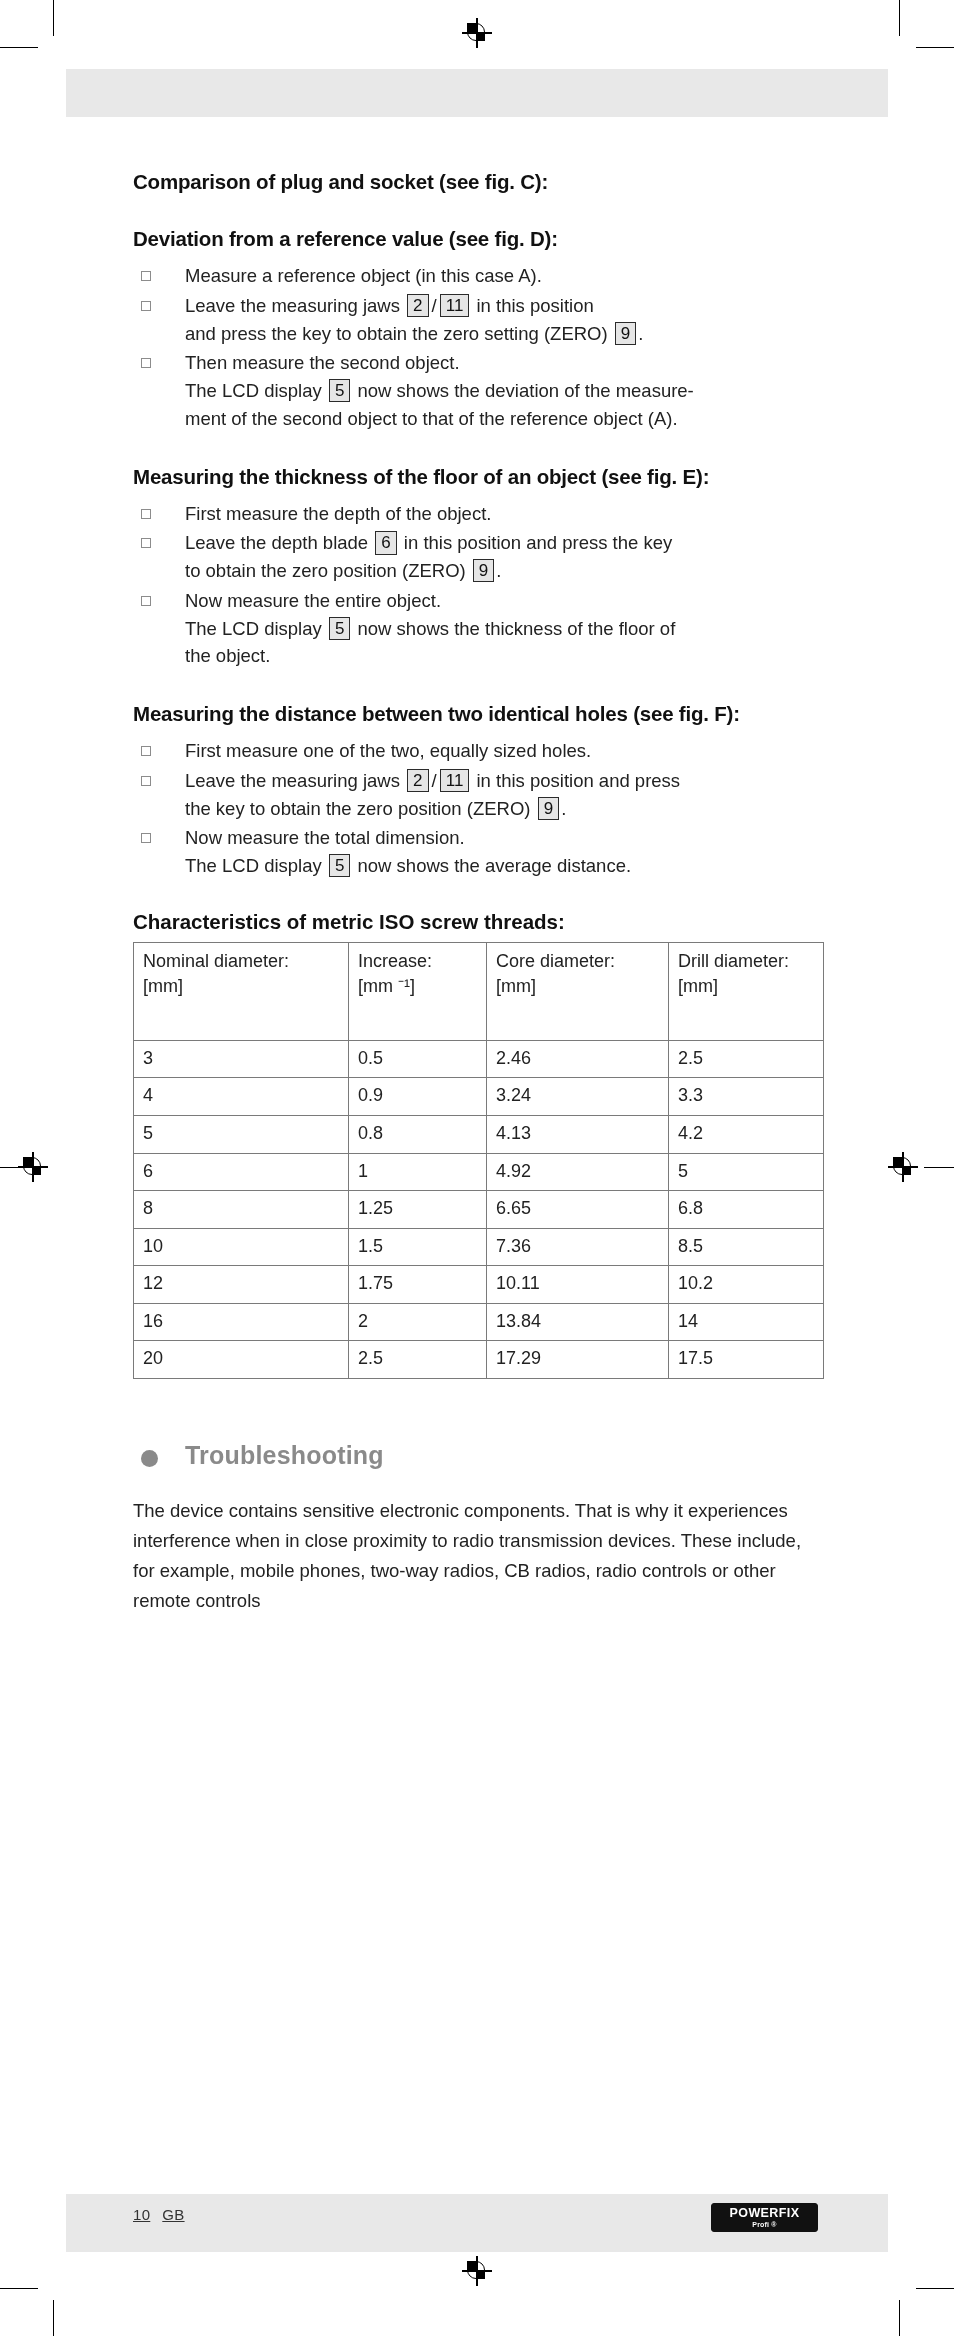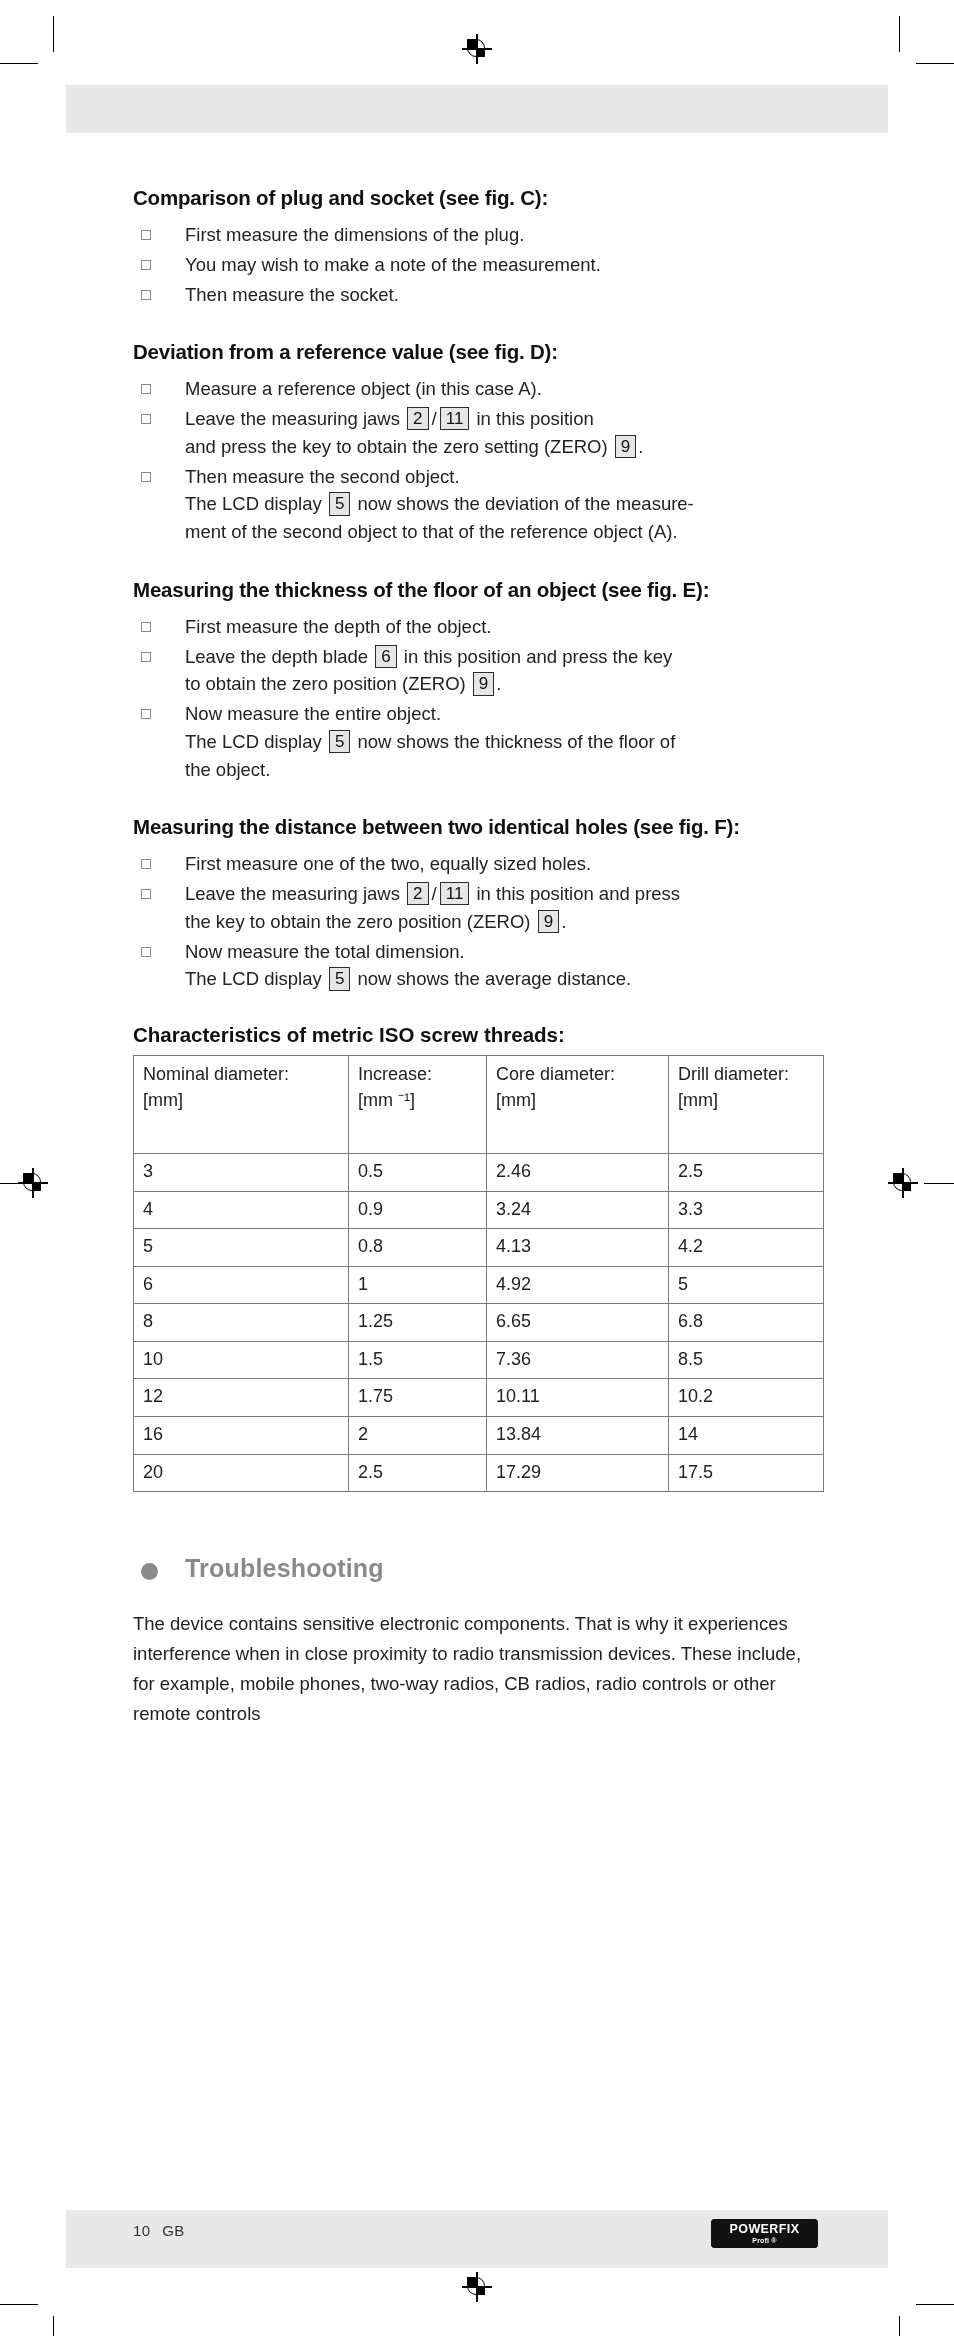--- a/index.html
+++ b/index.html
@@ -12,21 +12,21 @@
     height: 2336px;
     position: relative;
     font-family: "Liberation Sans", sans-serif;
     color: #1a1a1a;
     overflow: hidden;
   }
 
   
   #page {
     position: absolute;
-    left: 0; top: 16px;
+    left: 0; top: 0;
     width: 954px;
     height: 1909px;
     background: #ffffff;
   }
 
   
   .cropline {
     position: absolute;
     background: #000;
   }
@@ -200,20 +200,21 @@
   }
 
   
   #footer-text {
     position: absolute;
     left: 133px;
     top: 2206px;
     font-size: 15px;
     color: #333;
     letter-spacing: 0.3px;
+    text-decoration: underline;
   }
   #footer-text .pg { margin-right: 12px; }
 
   #brand {
     position: absolute;
     left: 711px;
     top: 2203px;
     width: 107px;
     height: 29px;
     background: #111;
@@ -290,25 +291,20 @@
       <div class="qbr"></div>
   </div>
 
   <div id="header-band" class="band"></div>
   <div id="footer-band" class="band"></div>
 
   <div id="content">
     <div id="sections-host">
         <div class="block">
           <h2 class="section-heading">Comparison of plug and socket (see fig. C):</h2>
-          <ul class="steps">
-            <li><span class="sqbullet"></span><span>First measure the dimensions of the plug.</span></li>
-            <li><span class="sqbullet"></span><span>You may wish to make a note of the measurement.</span></li>
-            <li><span class="sqbullet"></span><span>Then measure the socket.</span></li>
-          </ul>
         </div>
         <div class="block">
           <h2 class="section-heading">Deviation from a reference value (see fig. D):</h2>
           <ul class="steps">
             <li><span class="sqbullet"></span><span>Measure a reference object (in this case A).</span></li>
             <li><span class="sqbullet"></span><span>Leave the measuring jaws </span><span class="refbox">2</span><span class="sep">/</span><span class="refbox">11</span><span> in this position</span><br><span>and press the key to obtain the zero setting (ZERO) </span><span class="refbox">9</span><span>.</span></li>
             <li><span class="sqbullet"></span><span>Then measure the second object.</span><br><span>The LCD display </span><span class="refbox">5</span><span> now shows the deviation of the measure-</span><br><span>ment of the second object to that of the reference object (A).</span></li>
           </ul>
         </div>
         <div class="block">

